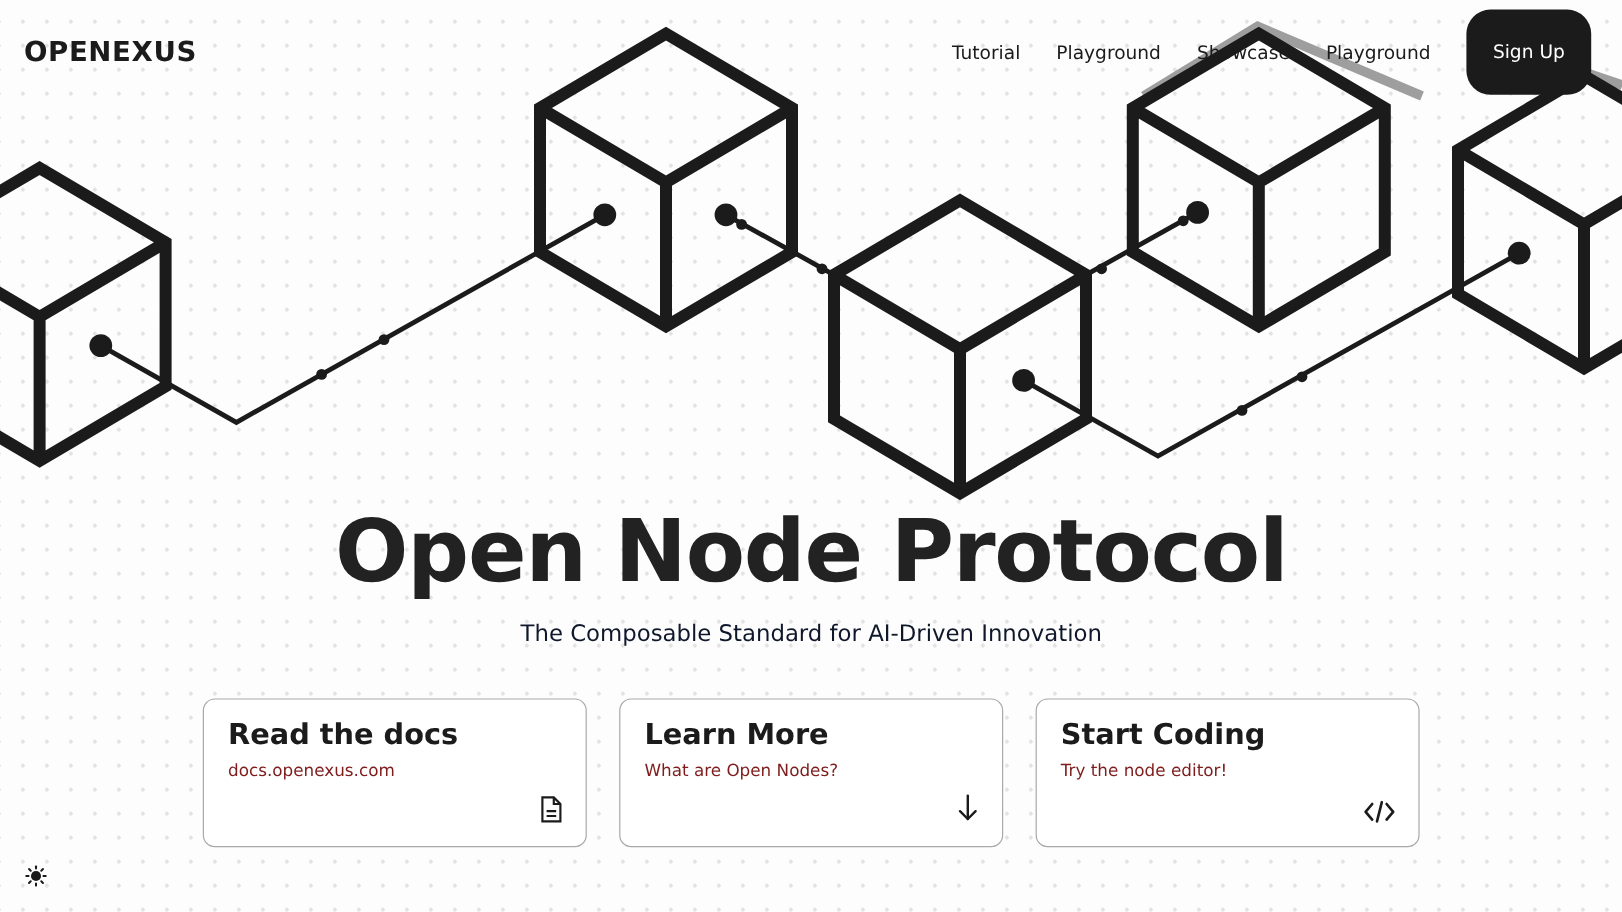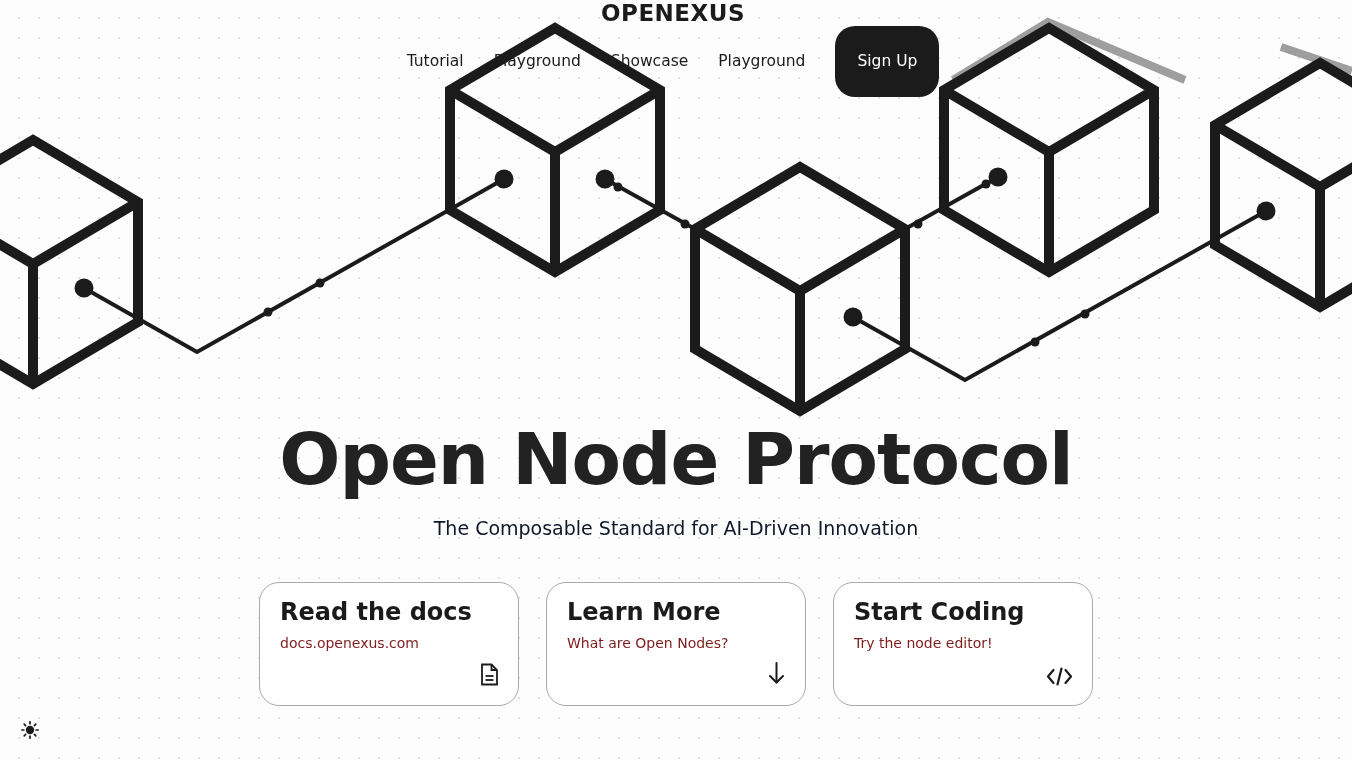--- a/index.html
+++ b/index.html
@@ -15,21 +15,21 @@
     position:relative;
   }
 
   
   .hero-art { position:absolute; top:0; left:0; width:1352px; height:430px; pointer-events:none; }
 
   
   header {
     position:absolute; top:0; left:0; right:0; height:87px;
     display:flex; align-items:center; justify-content:space-between;
-    padding:0 26px 0 20px; z-index:10;flex-direction:column;
+    padding:0 26px 0 20px; z-index:10;
   }
   .logo { font-size:23px; font-weight:bold; letter-spacing:0.5px; cursor:pointer; }
   nav { display:flex; align-items:center; gap:30px; }
   nav a {
     font-size:15.5px; color:#1b1b1b; text-decoration:none; cursor:pointer;
   }
   .cta-btn {
     margin-left:0px; background:#1b1b1b; color:#fff; border:none; cursor:pointer;
     font-family:"DejaVu Sans", sans-serif; font-size:15.5px;
     padding:26px 22px; border-radius:20px; line-height:1.2;
@@ -38,21 +38,21 @@
   
   .hero-text { position:absolute; top:423px; left:0; right:0; text-align:center; z-index:5; }
   .hero-text h1 {
     font-size:72px; font-weight:bold; letter-spacing:-1px; line-height:1; color:#222;
   }
   .hero-sub { margin-top:22px; font-size:19px; color:#0f172a; }
 
   
   .cards { position:absolute; top:582px; left:0; right:0; display:flex; justify-content:center; gap:27px; z-index:5; }
   .card {
-    width:260px; height:124px; background:#fff; border:1px solid #a9a9a9; border-radius:20px;
+    width:320px; height:124px; background:#fff; border:1px solid #a9a9a9; border-radius:10px;
     padding:15px 20px; position:relative; cursor:pointer;
   }
   .card h3 { font-size:24px; font-weight:bold; color:#1b1b1b; }
   .card p { margin-top:9px; font-size:14px; color:#7f1d1d; }
   .card .icon { position:absolute; right:19px; bottom:15px; }
 
   
   .theme-toggle {
     position:absolute; left:21px; bottom:21px; width:18px; height:18px;
     background:none; border:none; cursor:pointer; padding:0;

